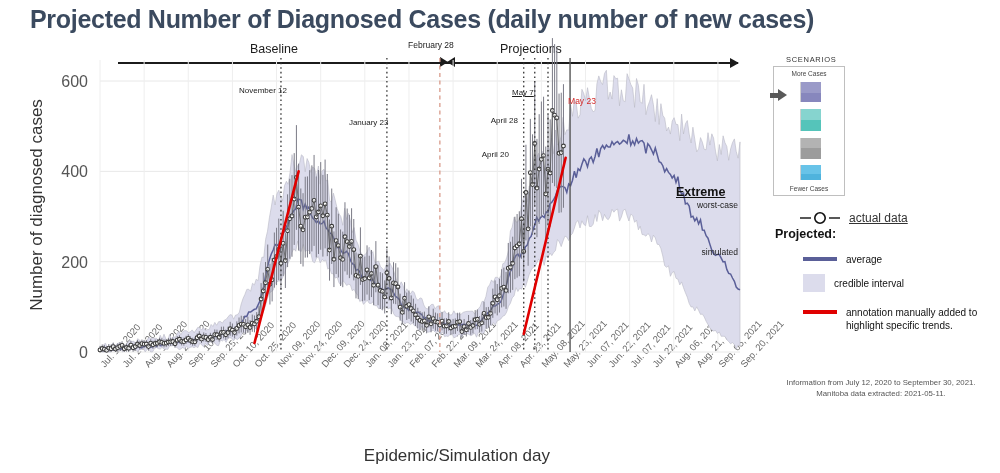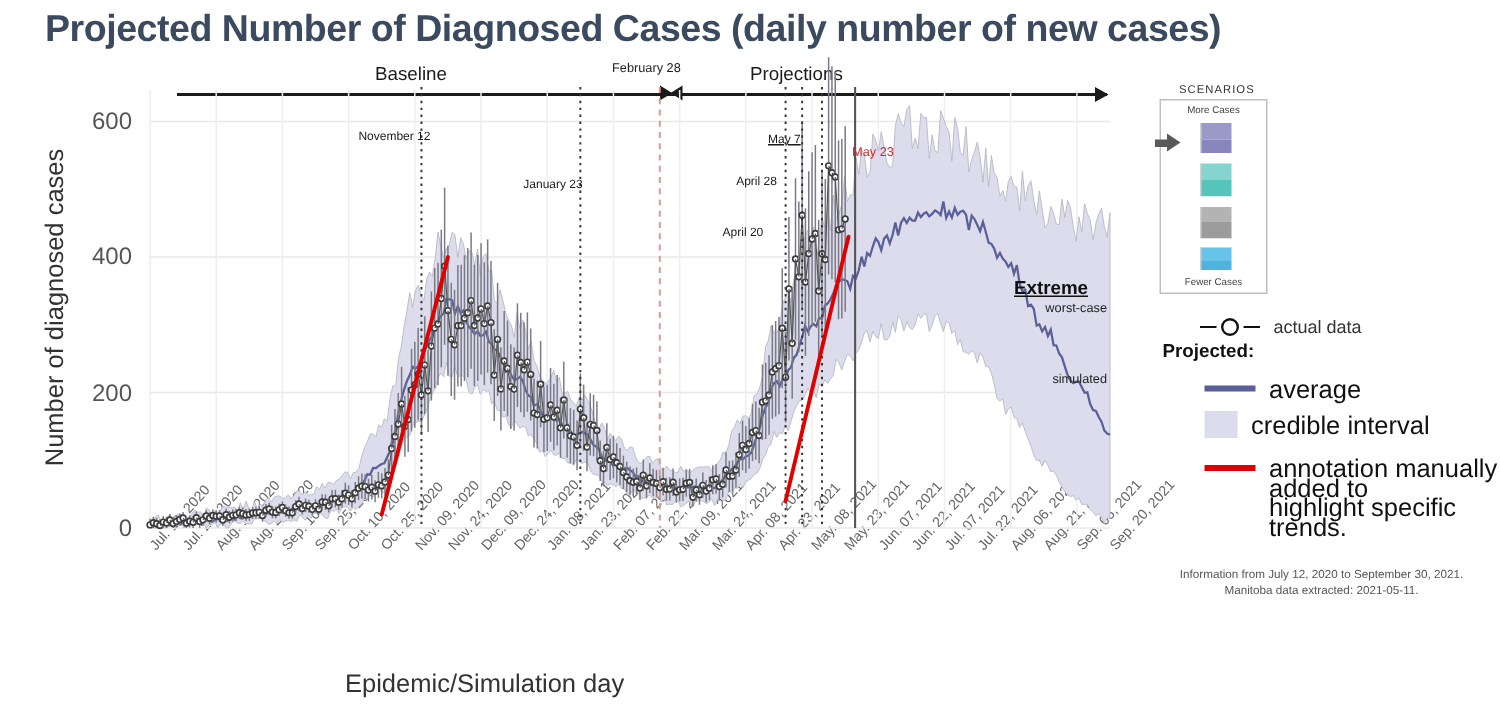--- a/index.html
+++ b/index.html
@@ -36,21 +36,21 @@
   .tl-mid-right{position:absolute;left:447px;top:57px;width:0;height:0;
     border-right:8px solid #1b1b1b;border-top:5px solid transparent;border-bottom:5px solid transparent;}
 
   
   .plot-wrap{position:absolute;left:0;top:0;width:760px;height:473px;}
   .y-title{
     position:absolute;left:-108px;top:195px;width:290px;
     transform:rotate(-90deg);transform-origin:center center;
     text-align:center;font-size:17px;color:#333;
   }
-  .x-title{position:absolute;left:230px;top:446px;width:320px;text-align:left;font-size:17px;color:#333;}
+  .x-title{position:absolute;left:230px;top:446px;width:320px;text-align:right;font-size:17px;color:#333;}
   .ytick{position:absolute;right:0;font-size:16px;color:#555;text-align:right;width:40px;transform:translateY(-8px);}
   .xtick{
     position:absolute;font-size:9.5px;color:#666;white-space:nowrap;
     transform-origin:left top;transform:rotate(-48deg);
   }
 
   .ann{position:absolute;font-size:8px;color:#1b1b1b;white-space:nowrap;}
   .ann-red{color:#d42a2a;font-size:8.5px;}
   .ann-extreme{position:absolute;font-size:12.5px;font-weight:bold;color:#111;}
   .ann-sub{position:absolute;font-size:8.5px;color:#222;line-height:10px;text-align:right;}
@@ -64,25 +64,25 @@
   .sc-band{width:100%;}
   .sc-arrow{position:absolute;left:4px;top:22px;width:0;height:0;
      border-left:9px solid #595959;border-top:6px solid transparent;border-bottom:6px solid transparent;}
   .sc-arrow-tail{position:absolute;left:-4px;top:26px;width:10px;height:5px;background:#595959;}
 
   
   .legend{position:absolute;left:775px;top:210px;width:225px;}
   .lg-head{font-size:12.5px;font-weight:bold;color:#111;margin-top:2px;}
   .lg-row{display:flex;align-items:flex-start;margin:7px 0 0 28px;}
   .lg-row .sw{flex:0 0 auto;margin-right:9px;margin-top:4px;}
-  .lg-row .txt{font-size:17px;color:#111;line-height:13px;}
+  .lg-row .txt{font-size:10px;color:#111;line-height:13px;}
   .sw-line{width:34px;height:4px;background:#5a5f98;}
   .sw-band{width:22px;height:18px;background:#dcdcec;margin-top:0 !important;}
   .sw-red{width:34px;height:4px;background:#e00000;}
-  .lg-actual{display:flex;align-items:flex-start;margin:1px 0 0 24px;font-size:12px;}
+  .lg-actual{display:flex;align-items:flex-start;margin:1px 0 0 24px;font-size:12px;text-decoration:underline;}
   .lg-actual .txt{margin-left:8px;}
 
   .footnote{position:absolute;left:762px;top:378px;width:238px;text-align:center;
      font-size:7.8px;color:#555;line-height:10.5px;}
 </style>
 </head>
 <body>
 
 <div id="root">
 

